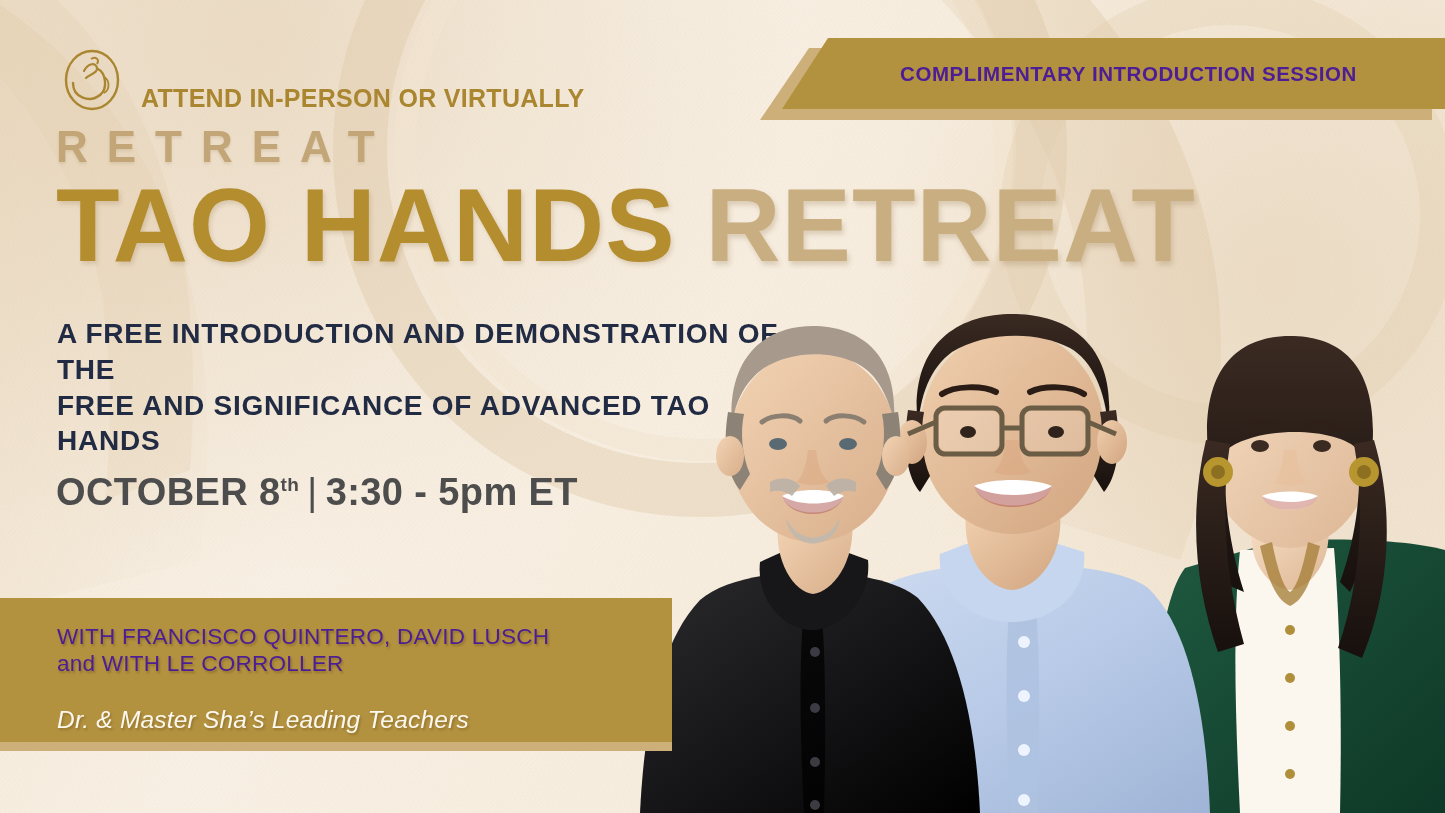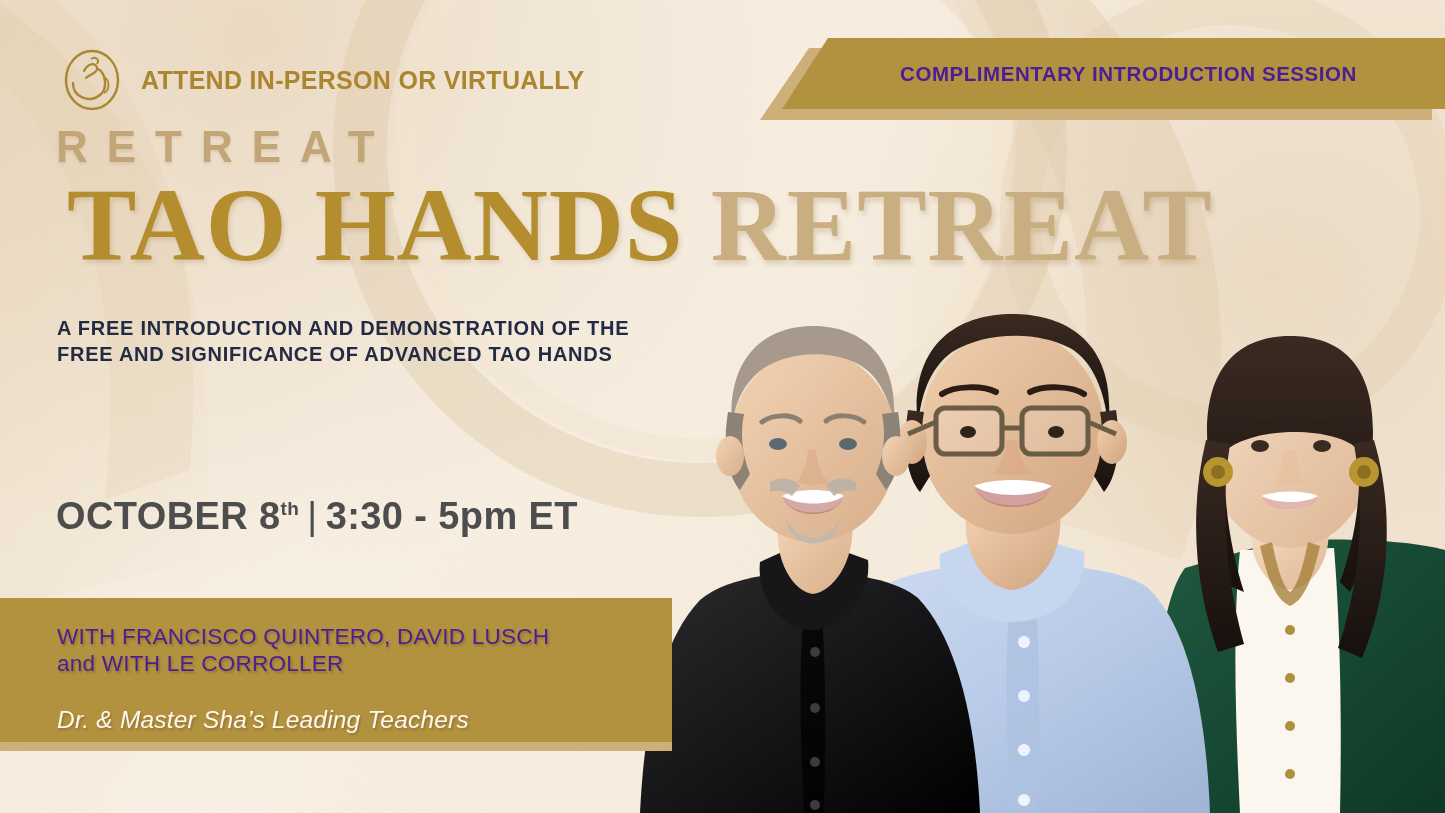--- a/index.html
+++ b/index.html
@@ -45,68 +45,67 @@
   }
   .ribbon-main span{
     color:#4c1d95; font-weight:bold; font-size:20.5px;
     letter-spacing:.55px; white-space:nowrap;
     padding-left:30px;
   }
 
   
   .eyebrow{
     position:absolute; left:62px; top:47px;
-    display:flex; align-items:center; gap:19px;
+    display:flex; align-items:flex-end; gap:19px;
   }
   .logo-mark{ width:60px; height:66px; flex:none; }
   .eyebrow-text{
     color:#a9862f; font-weight:bold; font-size:25px;
     letter-spacing:.3px; white-space:nowrap;
   }
 
   
   .headline{ position:absolute; left:56px; top:125px; }
   .kicker{
     color:#c3a677; font-size:44px; font-weight:bold;
     letter-spacing:19px; line-height:1;
     text-shadow:0 2px 3px rgba(150,120,80,.18);
   }
   .title-row{
     margin-top:3px;
-    font-family:Liberation Serif, serif;
+    font-family:Liberation Sans, sans-serif;
     font-weight:bold;
     font-size:104px;
     line-height:1.02;
     white-space:nowrap;
     letter-spacing:1px;
-    margin-left:11px;
   }
   .title-strong{
     color:#b48d2e;
     text-shadow:2px 3px 4px rgba(140,110,60,.22);
   }
   .title-soft{
     color:#c9ae81;
     text-shadow:2px 4px 5px rgba(150,122,80,.28);
   }
 
   
   .subhead{
     position:absolute; left:57px; top:316px;
     width:740px;
-    color:#222b44; font-weight:bold; font-size:20px;
+    color:#222b44; font-weight:bold; font-size:28px;
     line-height:1.28; letter-spacing:.75px;
   }
   .prereq{
     position:absolute; left:57px; top:423px;
     color:#a9862f; font-weight:bold; font-size:22.5px;
     letter-spacing:.2px; white-space:nowrap;
   }
   .datetime{
-    position:absolute; left:56px; top:495px;
+    position:absolute; left:56px; top:471px;
     color:#4d4d4d; font-weight:bold; font-size:38px;
     letter-spacing:.4px; white-space:nowrap;
   }
   .datetime sup{ font-size:.5em; vertical-align:super; }
   .datetime .sep{ padding:0 8px; font-weight:normal; }
 
   
   .band-underlay{
     position:absolute; left:0; top:742px; width:672px; height:9px;
     background:#cdb079;

